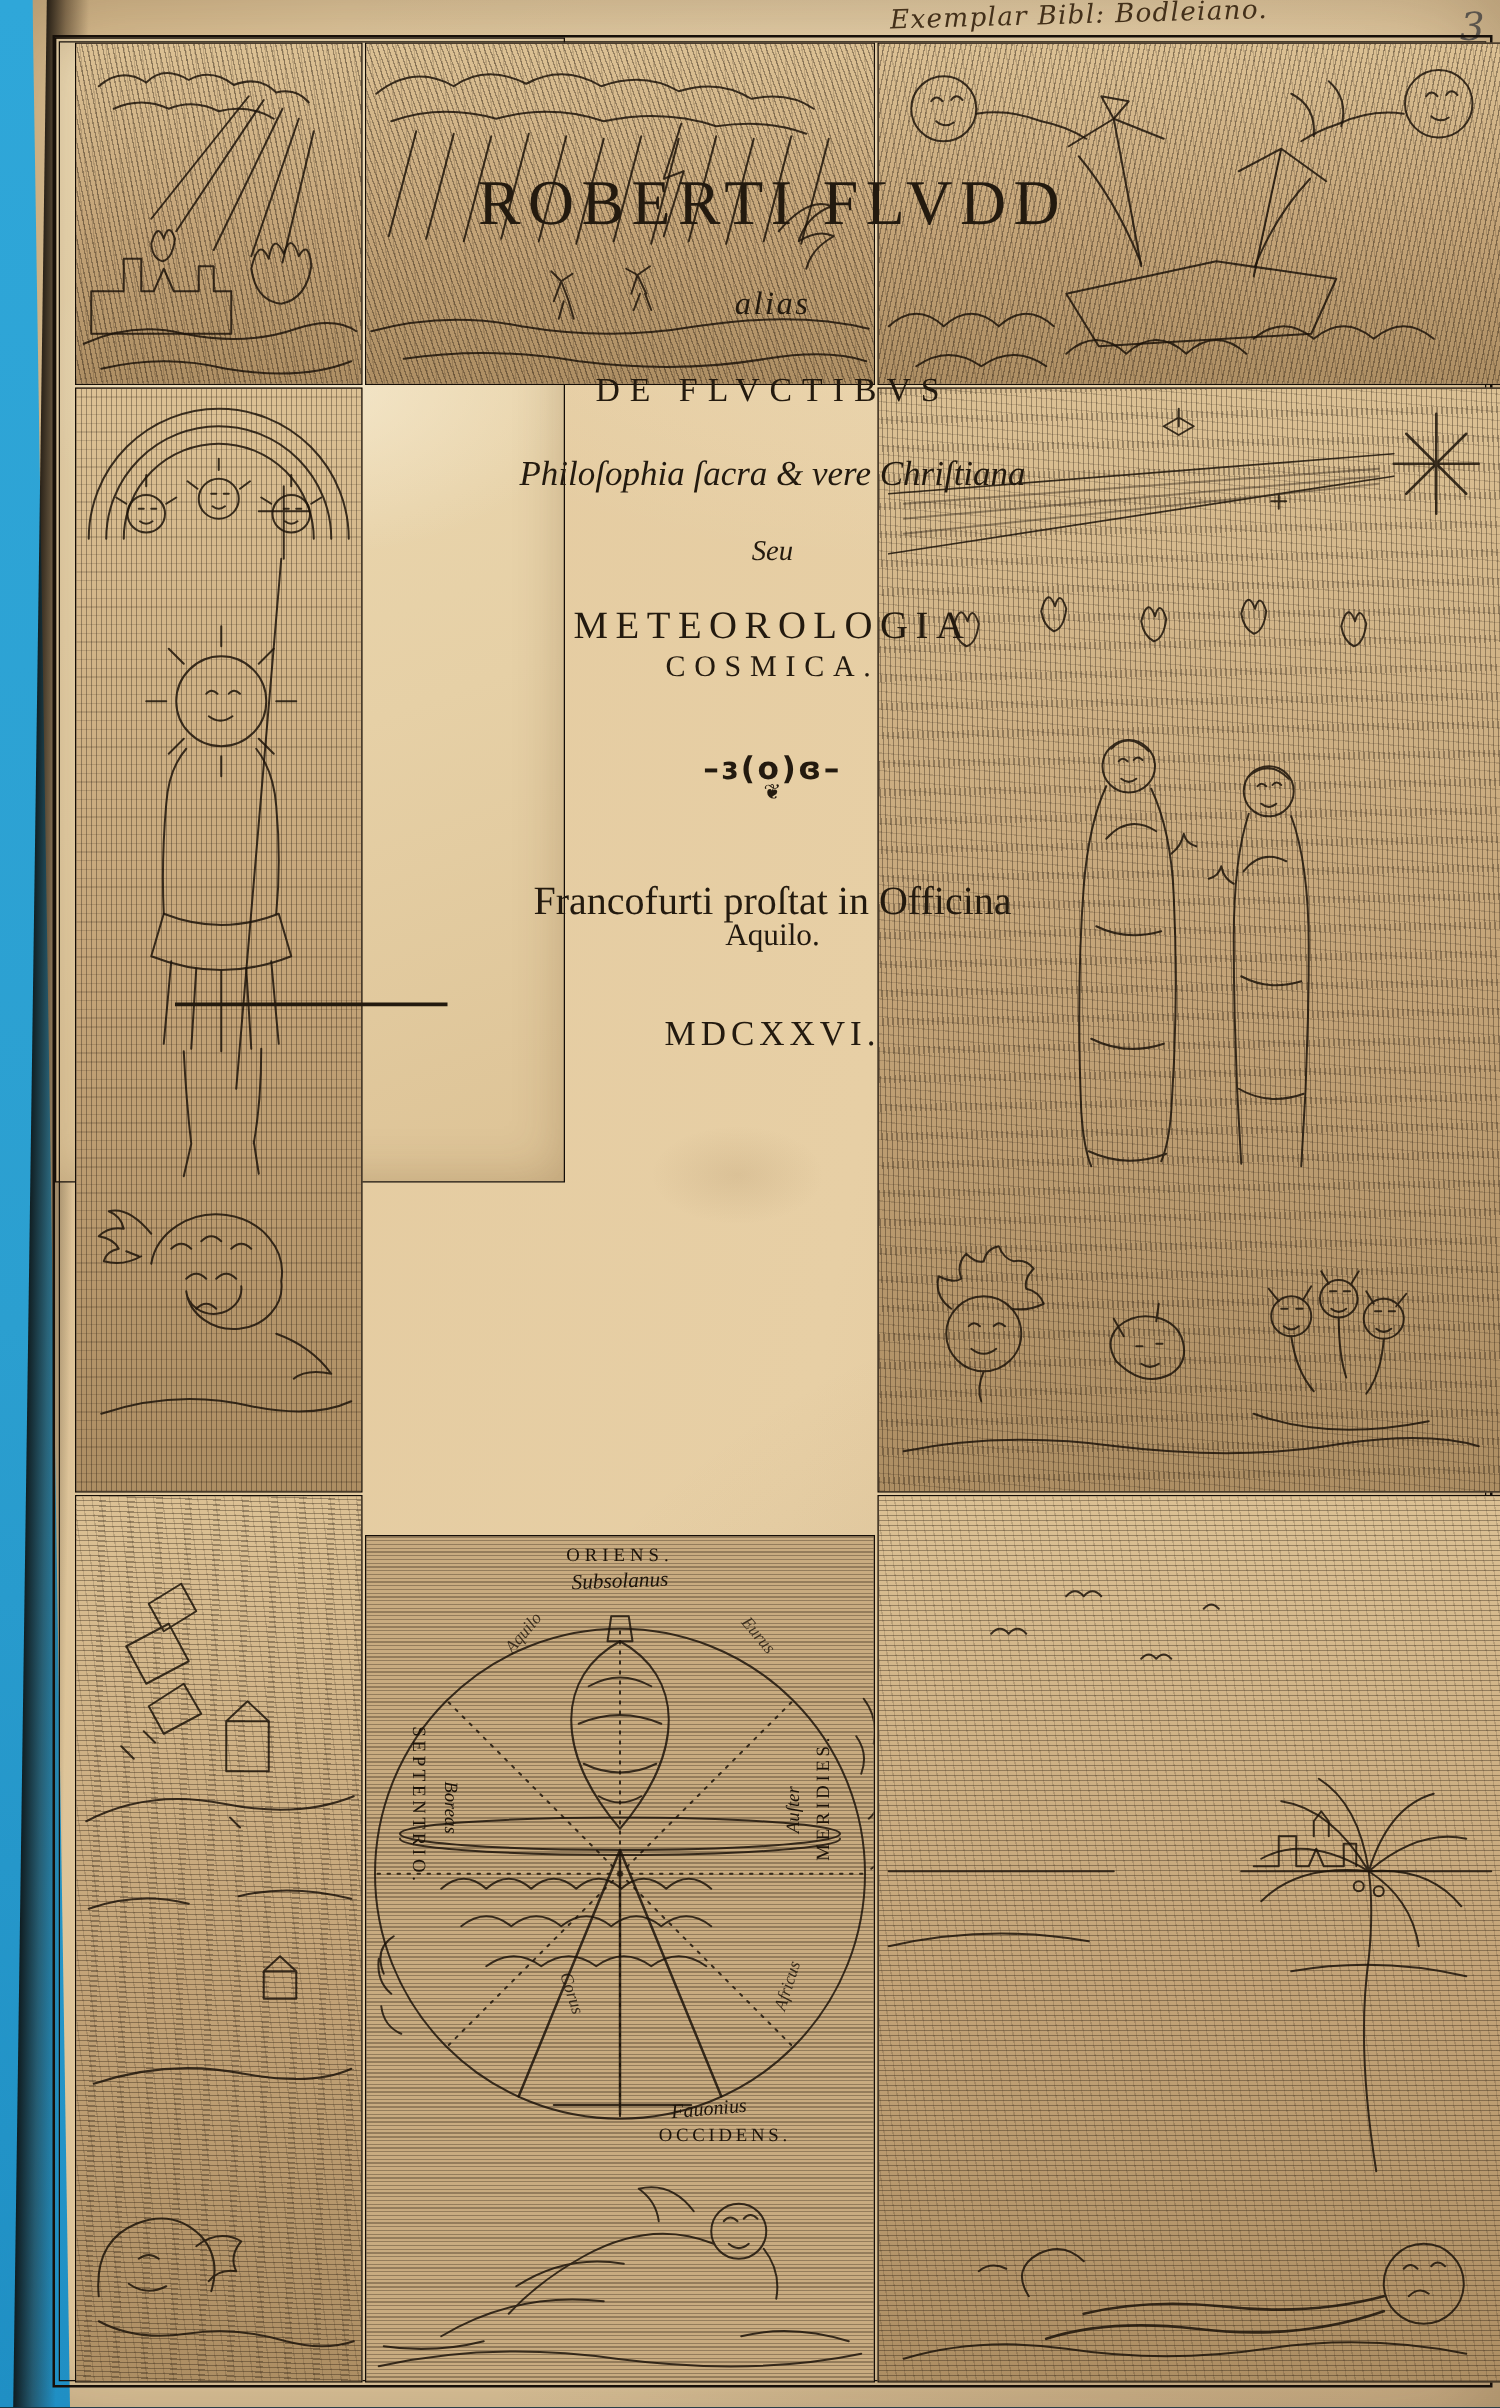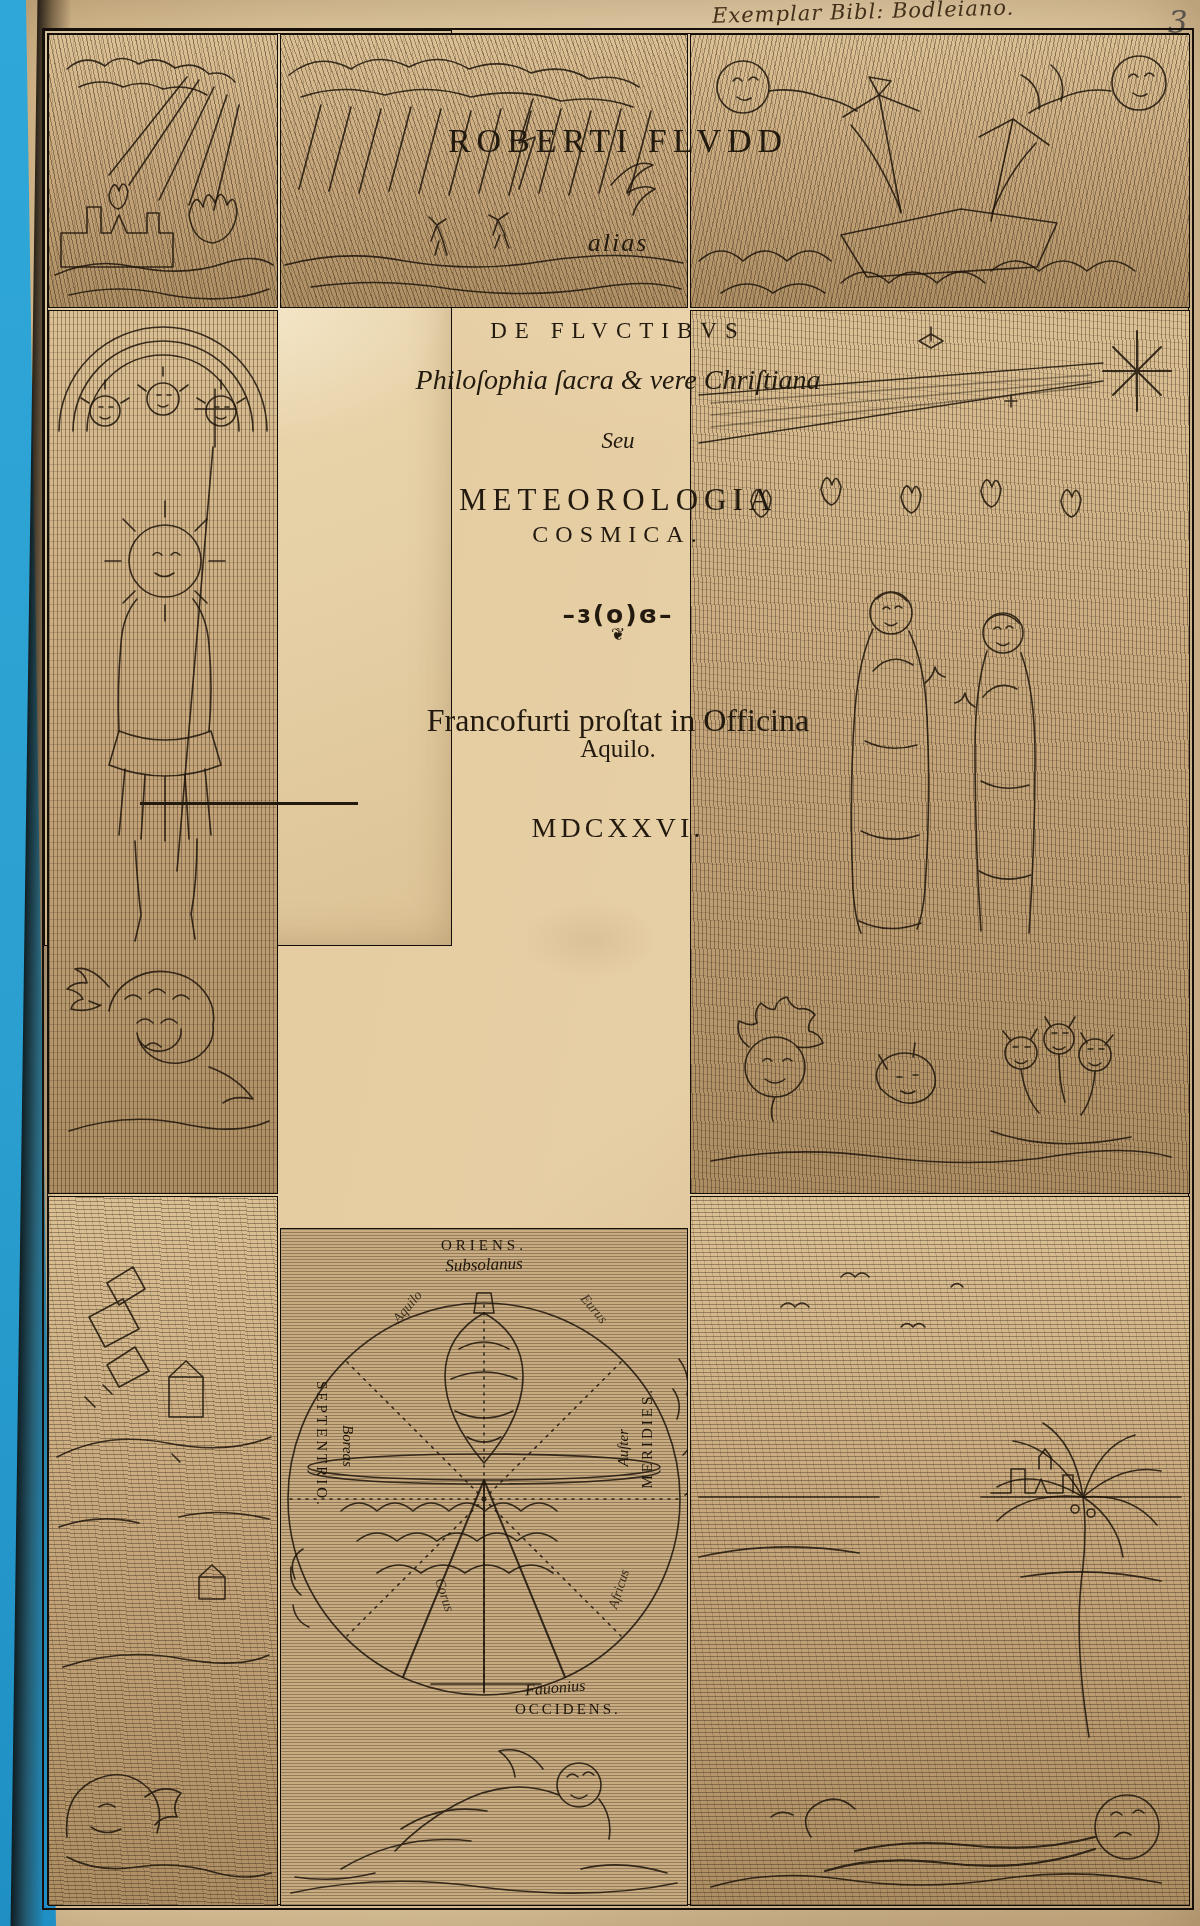--- a/index.html
+++ b/index.html
@@ -26,21 +26,21 @@
   #inscription{position:absolute;left:712px;top:-2px;width:420px;font-family:"DejaVu Serif",serif;
          font-style:italic;font-size:21px;color:#43301a;transform:rotate(-1.6deg);letter-spacing:1px;}
   #page-number{position:absolute;left:1168px;top:4px;font-size:31px;color:#5a544c;
          font-family:"DejaVu Serif",serif;font-style:italic;}
 
   
   #plate{position:absolute;left:42px;top:28px;width:1148px;height:1878px;
          border:2px solid #17100a;}
   #plate .inner-frame{position:absolute;inset:3px;border:1.5px solid #17100a;pointer-events:none;}
 
-  .panel{position:absolute;overflow:hidden;border:1.5px solid #140e08;background-color:#c8ab80;}
+  .panel{position:absolute;overflow:hidden;border:1.5px solid #140e08;background-color:#c8ab80;margin-left:12px;}
   .panel .sky{position:absolute;inset:0;background:linear-gradient(180deg,#dcc194 0%,#c3a377 55%,#ad8e63 100%);}
   .panel .hatch{position:absolute;inset:0;
          background:
            repeating-linear-gradient(var(--a1,0deg), rgba(26,16,7,.34) 0 1px, transparent 1px 4px),
            repeating-linear-gradient(var(--a2,83deg), rgba(26,16,7,.15) 0 1px, transparent 1px 7px);}
   .panel svg{position:absolute;inset:0;}
   .ink{stroke:#1d140a;fill:none;stroke-width:1.6;stroke-linecap:round;stroke-linejoin:round;opacity:.85;}
 
   
   #p-top-left    {left:4px;  top:4px;   width:228px; height:272px;}
@@ -54,23 +54,23 @@
                   background:
                     radial-gradient(ellipse 320px 200px at 50% 30%, rgba(255,248,230,.5), transparent 70%),
                     linear-gradient(160deg,#eedcb6,#e6d0a6 60%,#ddc396);
                   border:1.5px solid #140e08;
                   box-shadow:inset 0 0 40px rgba(90,60,25,.25);}
   #p-diagram     {left:236px;top:1198px;width:406px; height:676px; --a1:0deg;}
   #p-diagram .hatch{background:repeating-linear-gradient(0deg, rgba(26,16,7,.30) 0 1px, transparent 1px 3px);}
 
   
   #p-text .line{position:absolute;left:0;width:100%;text-align:center;color:#231a0f;}
-  #t-author   {top:92px;font-size:34px;letter-spacing:6px;}
+  #t-author   {top:104px;font-size:51px;letter-spacing:6px;}
   #t-alias    {top:198px;font-size:26px;font-style:italic;letter-spacing:2px;}
-  #t-alt      {top:288px;font-size:23px;letter-spacing:8px;font-family:Liberation Serif, serif;}
+  #t-alt      {top:267px;font-size:27px;letter-spacing:8px;font-family:Liberation Serif, serif;}
   #t-desc     {top:334px;font-size:28px;font-style:italic;}
   #t-seu      {top:398px;font-size:23px;font-style:italic;}
   #t-title1   {top:452px;font-size:31px;letter-spacing:6px;}
   #t-title2   {top:491px;font-size:24px;letter-spacing:7px;}
   #t-ornament {top:570px;font-size:25px;font-family:"DejaVu Sans",sans-serif;letter-spacing:2px;font-weight:bold;}
   #t-leaf     {top:594px;font-size:17px;font-family:"DejaVu Sans",sans-serif;}
   #t-imprint1 {top:672px;font-size:32px;}
   #t-imprint2 {top:705px;font-size:25px;}
   #t-rule     {position:absolute;left:96px;top:772px;width:218px;height:3px;background:#231a0f;}
   #t-year     {top:782px;font-size:28px;letter-spacing:4px;}

